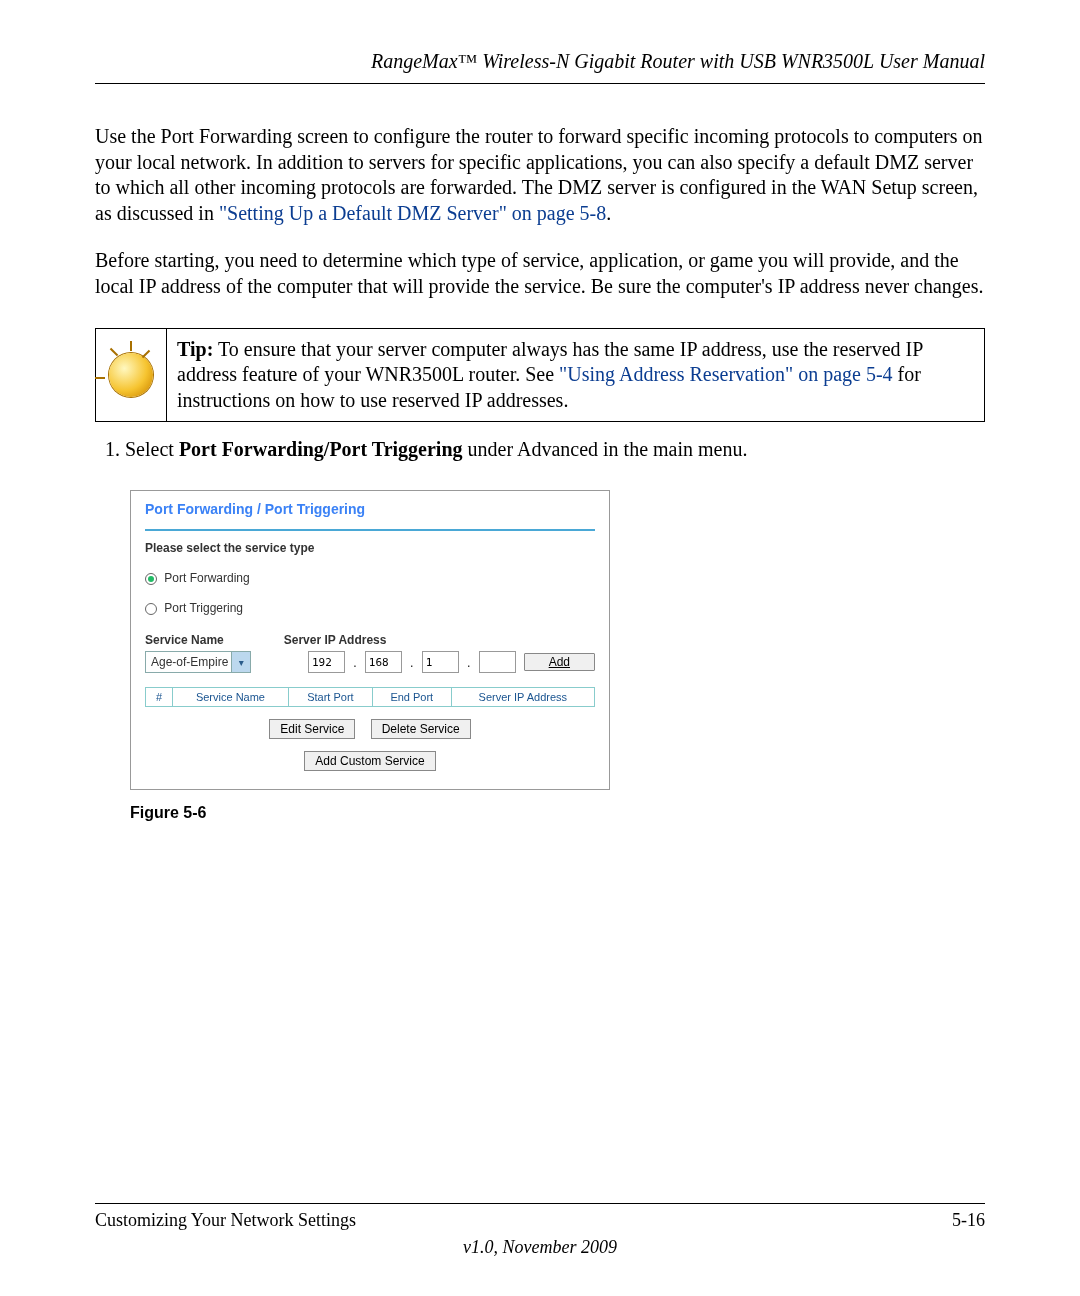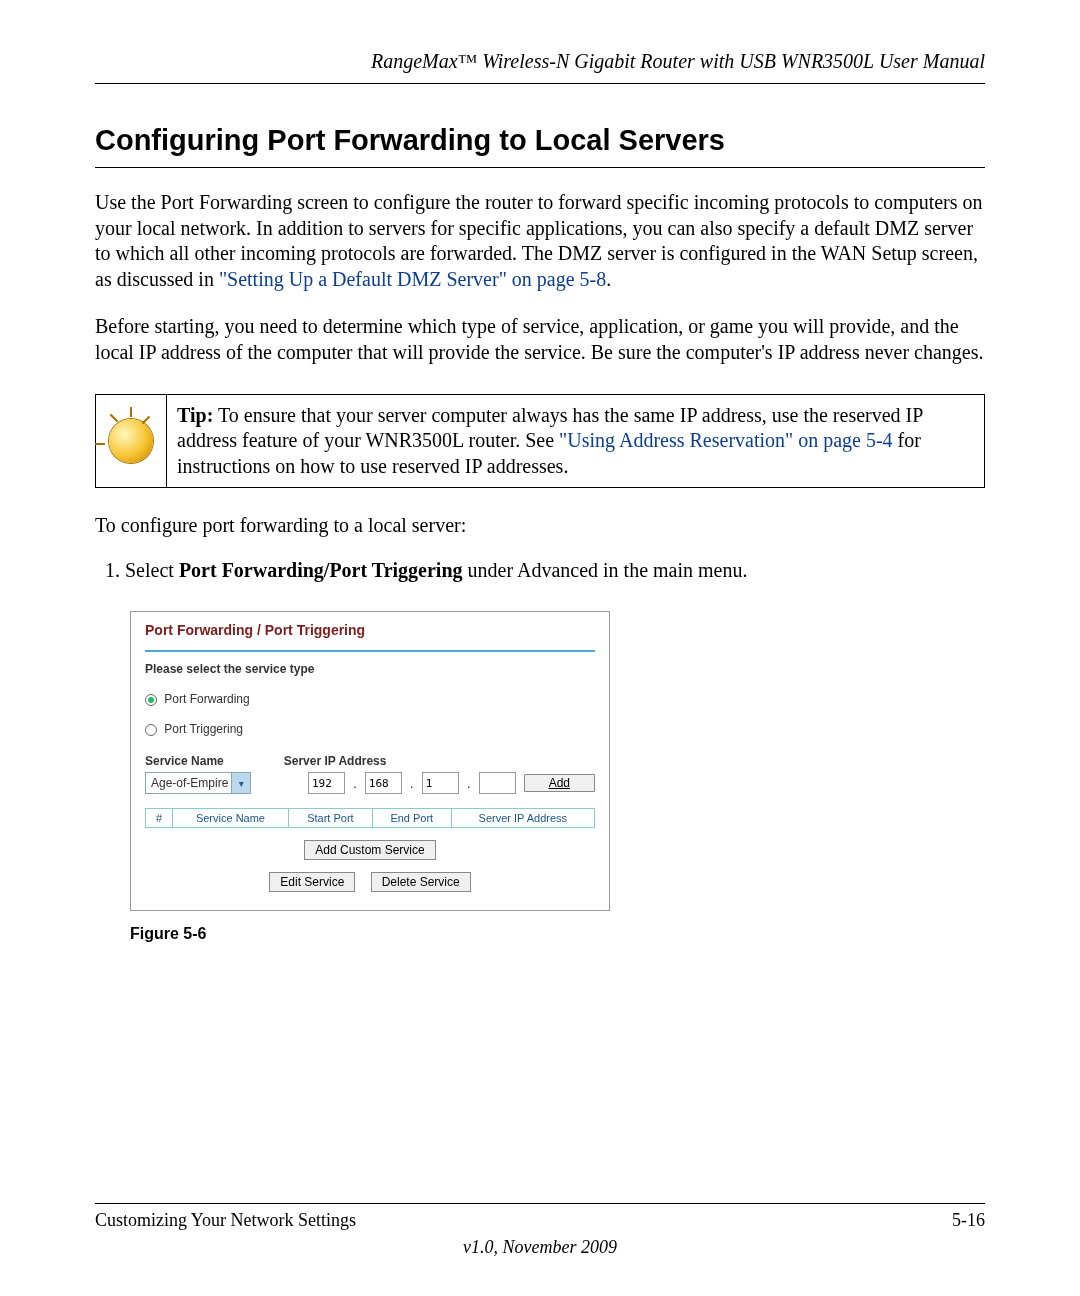--- a/index.html
+++ b/index.html
@@ -93,21 +93,21 @@
     margin: 28px 0 0 35px;
     width: 450px;
     border: 1px solid #999;
     background: #fff;
     font-family: Arial, Helvetica, sans-serif;
     font-size: 12px;
     color: #333;
     padding: 10px 14px 18px 14px;
   }
   .shot-title {
-    color: #7f1d1d;
+    color: #3b82f6;
     font-weight: bold;
     font-size: 14px;
     padding-bottom: 12px;
   }
   .shot-hr {
     border: none;
     border-top: 2px solid #4aa8d6;
     margin: 0 0 8px 0;
   }
   .shot-sub {
@@ -172,42 +172,40 @@
   .foot-top-line { border-top: 1px solid #000; padding-top: 6px; display: flex; justify-content: space-between; font-size: 18px; }
   .foot-version { text-align: center; font-style: italic; font-size: 18px; margin-top: 6px; }
 </style>
 </head>
 <body>
 
 <div class="page">
 
   <div class="header-line">RangeMax™ Wireless-N Gigabit Router with USB WNR3500L User Manual</div>
 
-  <h1 class="section-title">Configuring Port Forwarding to Local Servers</h1>
 
 
   <p class="body">
     <span>Use the Port Forwarding screen to configure the router to forward specific incoming protocols to computers on your local network. In addition to servers for specific applications, you can also specify a default DMZ server to which all other incoming protocols are forwarded. The DMZ server is configured in the WAN Setup screen, as discussed in </span><span class="link">"Setting Up a Default DMZ Server" on page 5-8</span><span>.</span>
   </p>
 
   <p class="body">Before starting, you need to determine which type of service, application, or game you will provide, and the local IP address of the computer that will provide the service. Be sure the computer's IP address never changes.</p>
 
   <div class="tip-box">
     <div class="tip-icon-cell">
       <div class="bulb">
         <span class="ray" style="transform:rotate(-45deg);left:4px;top:-6px"></span>
         <span class="ray" style="transform:rotate(90deg);left:-10px;top:20px"></span>
       </div>
     </div>
     <div class="tip-text-cell">
       <b>Tip:</b><span> To ensure that your server computer always has the same IP address, use the reserved IP address feature of your WNR3500L router. See </span><span class="link">"Using Address Reservation" on page 5-4</span><span> for instructions on how to use reserved IP addresses.</span>
     </div>
   </div>
 
-  <p class="after-tip">To configure port forwarding to a local server:</p>
 
   <ol class="steps">
     <li>
       <span>Select </span><b>Port Forwarding/Port Triggering</b><span> under Advanced in the main menu.</span>
     </li>
   </ol>
 
   <div class="screenshot-wrap">
     <div class="shot-title">Port Forwarding / Port Triggering</div>
     <hr class="shot-hr">
@@ -249,25 +247,25 @@
         <th>#</th>
         <th>Service Name</th>
         <th>Start Port</th>
         <th>End Port</th>
         <th>Server IP Address</th>
       </tr>
     </tbody>
       </table>
 
     <div class="btn-row">
-      <button class="ui-btn">Add Custom Service</button>
-    </div>
-    <div class="btn-row">
       <button class="ui-btn">Edit Service</button>
       <button class="ui-btn">Delete Service</button>
+    </div>
+    <div class="btn-row">
+      <button class="ui-btn">Add Custom Service</button>
     </div>
   </div>
 
   <div class="fig-label">Figure 5-6</div>
 
   <div class="footer">
     <div class="foot-top-line">
       <span>Customizing Your Network Settings</span>
       <span>5-16</span>
     </div>

